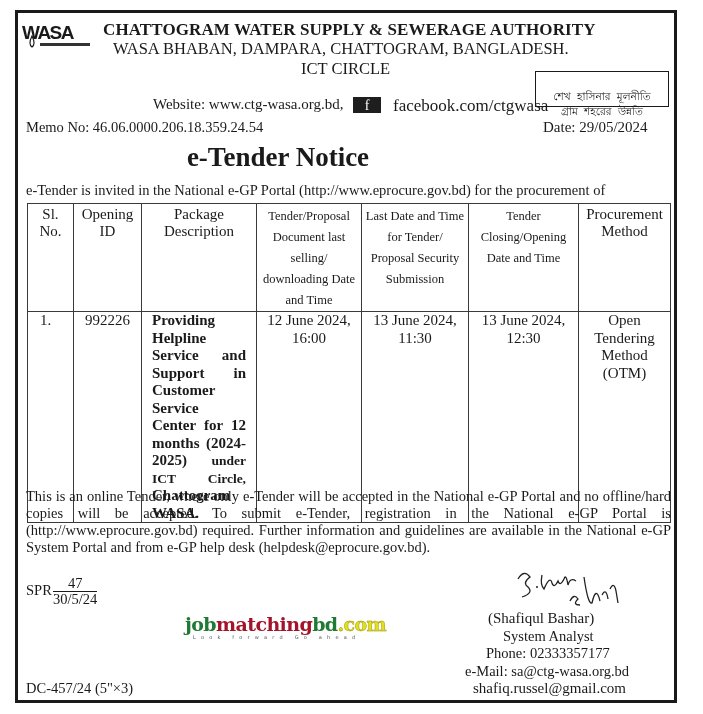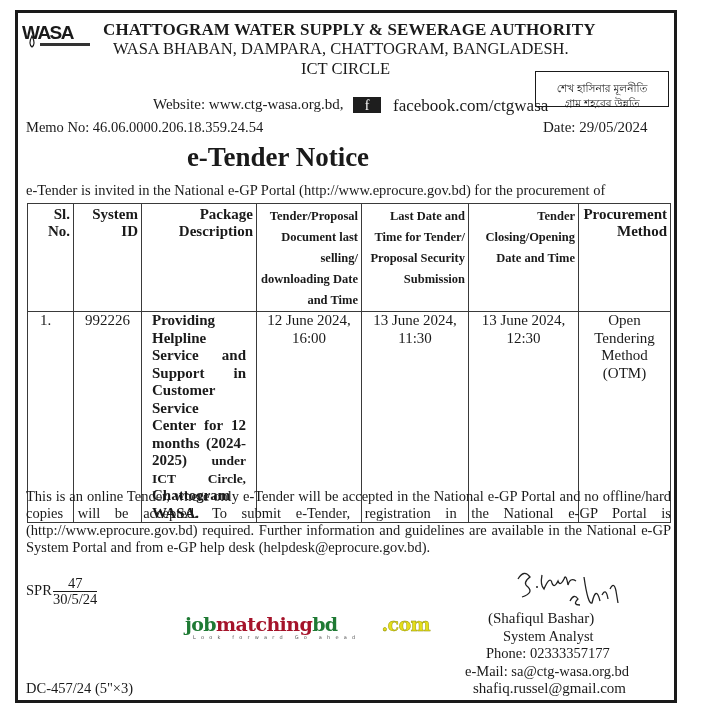--- a/index.html
+++ b/index.html
@@ -9,52 +9,52 @@
            border:3px solid #1a1a1a; box-sizing:border-box; }
   .abs { position:absolute; white-space:nowrap; }
 
   
   .logo { position:absolute; left:22px; top:22px; width:76px; height:30px; }
   .org-title { left:103px; top:20px; font-size:17px; font-weight:bold; letter-spacing:0.1px; }
   .org-address { left:113px; top:39px; font-size:16.5px; }
   .org-circle { left:301px; top:59px; font-size:16.5px; }
   .slogan { position:absolute; left:535px; top:71px; width:134px; height:36px;
             border:1.5px solid #1a1a1a; box-sizing:border-box; text-align:center;
-            font-family:Liberation Sans, sans-serif; font-size:10.5px; line-height:15px; padding-top:9px; }
+            font-family:Liberation Mono, monospace; font-size:10.5px; line-height:15px; padding-top:18px; }
   .website { left:153px; top:96px; font-size:15px; }
   .fb-icon { position:absolute; left:353px; top:97px; width:28px; height:16px; background:#1e1e1e;
              color:#fff; font-family:"Liberation Serif", serif; font-size:14px; text-align:center; line-height:17px; }
   .facebook { left:393px; top:96px; font-size:17px; }
   .memo { left:26px; top:119px; font-size:14.5px; }
   .date { left:543px; top:119px; font-size:15px; }
 
   .notice-title { left:0; width:556px; top:142px; text-align:center; font-size:27px; font-weight:bold; }
   .intro { left:26px; top:182px; font-size:14.5px; }
 
   
   table.tender { position:absolute; left:27px; top:203px; width:643px; border-collapse:collapse;
                  table-layout:fixed; }
   table.tender th, table.tender td { border:1.3px solid #3a3a3a; vertical-align:top; padding:0 3px; }
-  table.tender th { font-weight:bold; text-align:right; font-size:15px; line-height:17px; padding-top:2px; height:88px; }
+  table.tender th { font-weight:normal; text-align:center; font-size:15px; line-height:17px; padding-top:2px; height:88px; }
   table.tender th.small { font-size:12.5px; line-height:21px; }
   table.tender td { font-size:15px; line-height:17.5px; text-align:center; height:183px; padding-top:0px; }
   table.tender td.desc { text-align:justify; padding:0 10px 0 10px;font-weight:bold; }
   td.desc span.small { font-size:13.5px; }
   td.sl { text-align:left !important; padding-left:12px !important; }
 
   .body-para { position:absolute; left:26px; top:488px; width:645px; font-size:14.5px; line-height:17px;
                text-align:justify; }
 
   .spr { left:26px; top:582px; font-size:14.5px; }
   .spr-frac { position:absolute; left:53px; top:576px; text-align:center; font-size:14.5px; line-height:15px; }
   .spr-frac .num { display:block; border-bottom:1.2px solid #1a1a1a; padding:0 2px; }
   .watermark { left:185px; top:613px; font-family:"DejaVu Serif", serif; font-weight:bold; font-size:19px; letter-spacing:-0.6px; }
   .wm-tag { left:193px; top:634px; font-family:"DejaVu Sans", sans-serif; font-size:5px; letter-spacing:5.2px; color:#555; }
   .wm-job { color:#1f7a34; } .wm-match { color:#a5132a; } .wm-bd { color:#1f7a34; }
-  .wm-com { color:#e5de1a;padding-left:44px; -webkit-text-stroke:0.4px #8a8a00; }
+  .wm-com { color:#e5de1a; -webkit-text-stroke:0.4px #8a8a00; }
 
   .signature { position:absolute; left:510px; top:565px; width:120px; height:48px; }
   .sig-name { left:488px; top:610px; font-size:15px; font-weight:normal; }
   .sig-title { left:503px; top:628px; font-size:14.5px; }
   .sig-phone { left:486px; top:645px; font-size:14.5px;text-align:center; }
   .sig-email { left:465px; top:663px; font-size:14.5px; }
   .sig-email2 { left:473px; top:680px; font-size:15px; }
   .dc { left:26px; top:680px; font-size:14.5px; }
 </style>
 </head>
@@ -93,21 +93,21 @@
       <col style="width:68px">
       <col style="width:115px">
     <col style="width:105px">
       <col style="width:107px">
       <col style="width:110px">
       <col style="width:92px">
   </colgroup>
   <thead>
     <tr>
       <th>Sl. No.</th>
-      <th>System ID</th>
+      <th>Opening ID</th>
       <th>Package Description</th>
       <th class="small">Tender/Proposal Document last selling/ downloading Date and Time</th>
       <th class="small">Last Date and Time for Tender/ Proposal Security Submission</th>
       <th class="small">Tender Closing/Opening Date and Time</th>
       <th>Procurement Method</th>
     </tr>
   </thead>
   <tbody>
     <tr>
       <td class="sl">1.</td>

